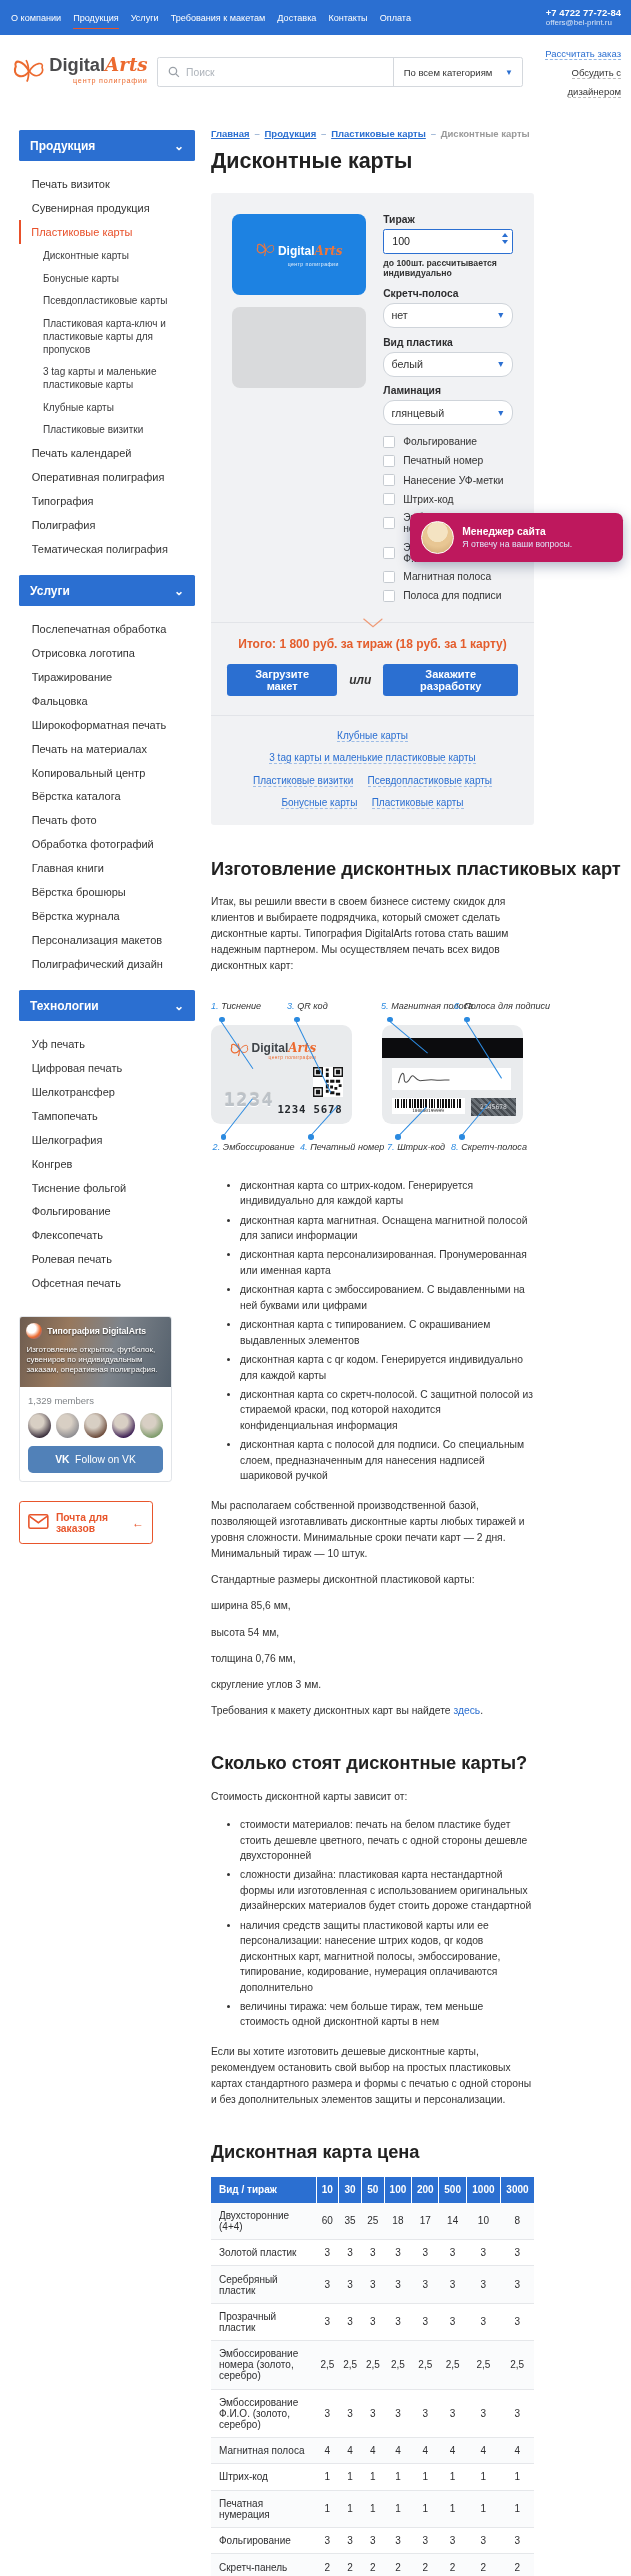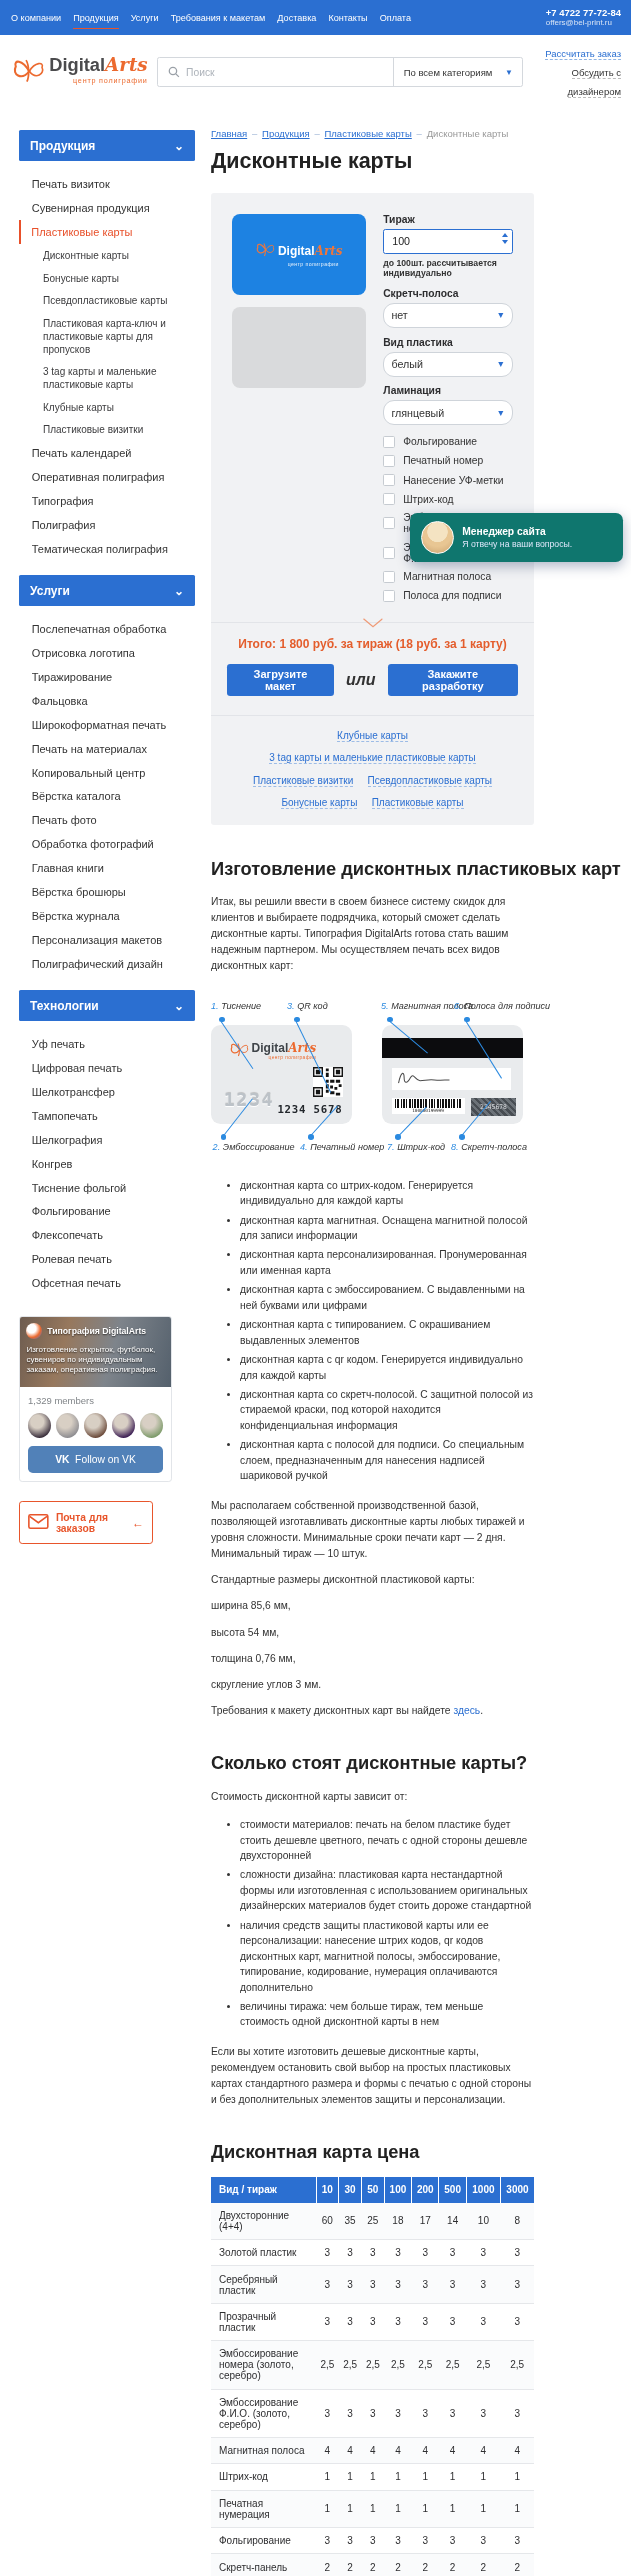--- a/index.html
+++ b/index.html
@@ -62,21 +62,21 @@
   .vk-btn { background:#5181b8; border-radius:4.8px; height:27px; display:flex; align-items:center;
             justify-content:center; gap:5.6px; color:#fff; font-size:10.3px; cursor:pointer; }
   .vk-glyph { font-weight:bold; font-size:10.3px; }
 
   .mail-block { width:134px; border:1.6px solid #e8552b; border-radius:3.2px; margin-top:19px;
                 display:flex; align-items:center; gap:7.2px; padding:9.5px 8px; cursor:pointer; }
   .mail-block .txt { color:#e8552b; font-size:10.3px; font-weight:bold; }
   .mail-arrow { margin-left:auto; color:#e8552b; font-size:12px; }
 
   
-  .breadcrumb { font-size:9.5px; margin:12.7px 0 9.5px; color:#999; }
+  .breadcrumb { font-size:9.5px; margin:12.7px 0 9.5px; color:#999;font-weight:bold; }
   .breadcrumb a { color:#2b6fd1; text-decoration:underline; }
   .breadcrumb .sep { margin:0 4.8px; color:#9fb6d6; }
   h1 { font-size:21.5px; color:#222; margin:6.4px 0 19px; }
 
   
   .order-panel { background:#f1f2f4; border-radius:3.2px; width:323px; padding-top:20.7px; }
   .op-grid { display:flex; gap:17.5px; padding:0 20.7px; }
   .op-left { width:134px; flex:none; }
   .card-preview { width:134px; height:81px; background:#1d82e2; border-radius:8px;
                   display:flex; flex-direction:column; align-items:center; justify-content:center; }
@@ -102,21 +102,21 @@
   .cb-list { margin-top:10.3px; }
   .cb-row { display:flex; align-items:center; gap:8px; margin-bottom:7.2px; cursor:pointer; }
   .cb-box { width:12px; height:12px; background:#fff; border:0.8px solid #c6cbd1; border-radius:1.6px; flex:none;}
   .cb-lbl { font-size:10.3px; color:#333; }
   .panel-div { border-top:0.8px solid #e2e4e8; margin-top:12.7px; position:relative; }
   .orange-chev { position:absolute; left:50%; top:-4.8px; transform:translateX(-50%); width:20.7px; height:9.5px; }
   .total-text { color:#e45d2c; font-weight:bold; font-size:12px; text-align:center; margin:14.3px 0 12.7px; }
   .btn-row { display:flex; align-items:center; justify-content:center; gap:12px; padding:0 16px 19px; }
   .btn-blue { background:#2b6fd1; color:#fff; font-size:11px; font-weight:bold; border:none; cursor:pointer;
               border-radius:3.2px; height:32px; padding:0 16px; font-family:inherit; }
-  .or-word { font-size:16px; font-weight:bold; font-style:italic; color:#333; }
+  .or-word { font-size:12px; font-weight:bold; font-style:italic; color:#333; }
   .links-area { border-top:0.8px solid #e2e4e8; padding:14.3px 16px 16px; display:flex; flex-wrap:wrap;
                 justify-content:center; column-gap:14.3px; row-gap:10.3px; }
   .links-area a { color:#2b6fd1; font-size:10px; border-bottom:0.8px dashed #9dbce6; }
 
   
   h2.sec { font-size:18.3px; color:#222; margin:33px 0 14.3px; }
   .main p { font-size:10.3px; line-height:1.55; width:323px; margin-bottom:10.3px; color:#333; }
   .main ul { width:323px; padding-left:29px; margin:12.7px 0 14.3px; }
   .main li { font-size:10.3px; line-height:1.5; margin-bottom:4px; }
   .link-blue { color:#2b6fd1; }
@@ -154,21 +154,21 @@
   
   table.price { border-collapse:collapse; width:323px; margin-top:11px; }
   table.price th { background:#2b6fd1; color:#fff; font-size:10px; padding:7.2px 2.4px; border-right:1.6px solid #fff; text-align:center;}
   table.price th:first-child { text-align:left; padding-left:8px; width:105px; }
   table.price th:last-child { border-right:none; }
   table.price td { font-size:10px; text-align:center; padding:7.2px 2.4px; border-bottom:0.8px solid #e5e7ea; color:#2e2e30;}
   table.price td:first-child { text-align:left; padding-left:8px; }
   table.price tr:nth-child(odd) td { background:#fafbfc; }
 
   
-  .chat { position:absolute; top:402px; right:9.5px; width:213px; background:#0f766e; border-radius:7.2px;
+  .chat { position:absolute; top:402px; right:9.5px; width:213px; background:#be185d; border-radius:7.2px;
           padding:8px 11px; display:flex; align-items:center; gap:8.7px; z-index:9;
           box-shadow:0 4px 12.7px rgba(20,40,90,.35); cursor:pointer;}
   .chat-avatar { width:33px; height:33px; border-radius:50%; flex:none; border:1.6px solid #fff;
                  background:radial-gradient(circle at 50% 32%, #f4e3c2 0 38%, #e8c693 40% 55%, #caa26e 100%); }
   .chat-title { color:#fff; font-weight:bold; font-size:10.3px; }
   .chat-sub { color:#dfe7fb; font-size:8.7px; margin-top:2.4px; }
 </style>
 </head>
 <body>
 

